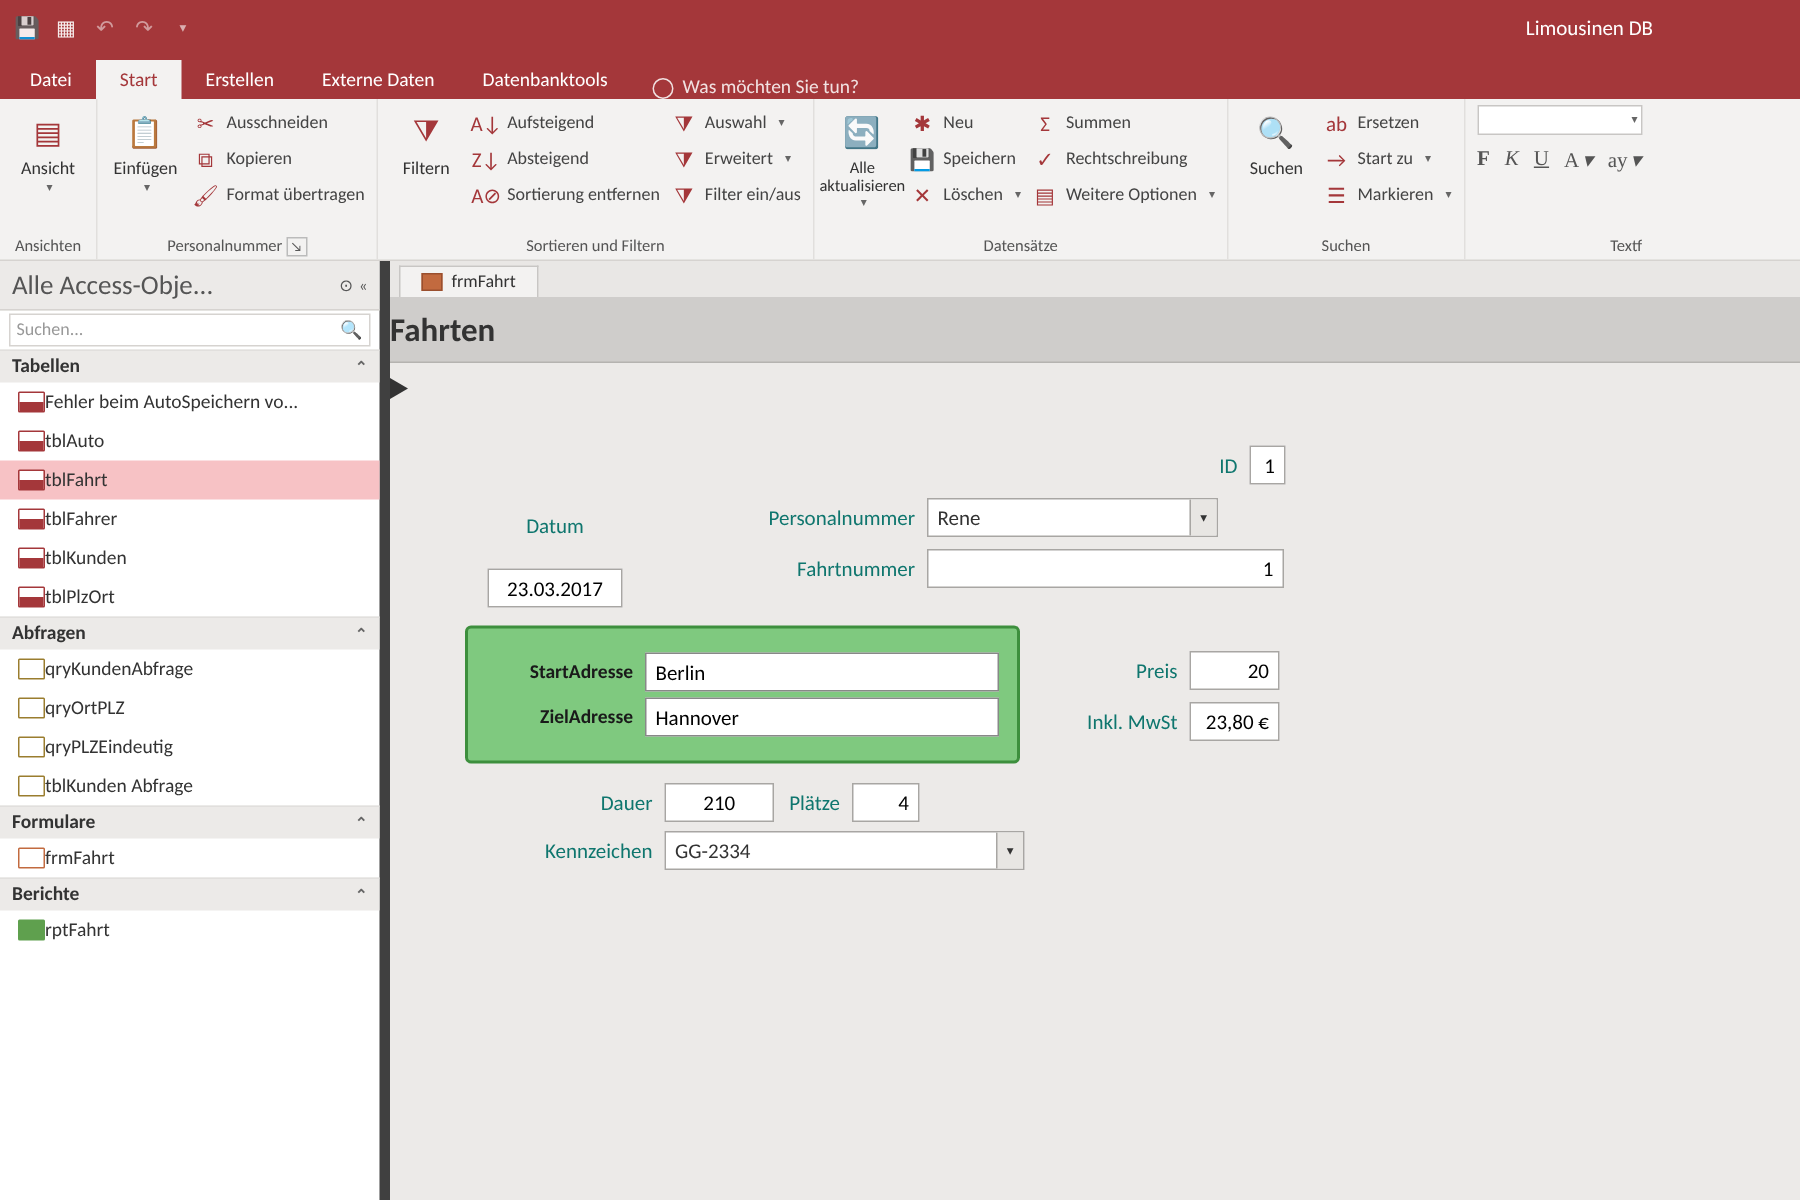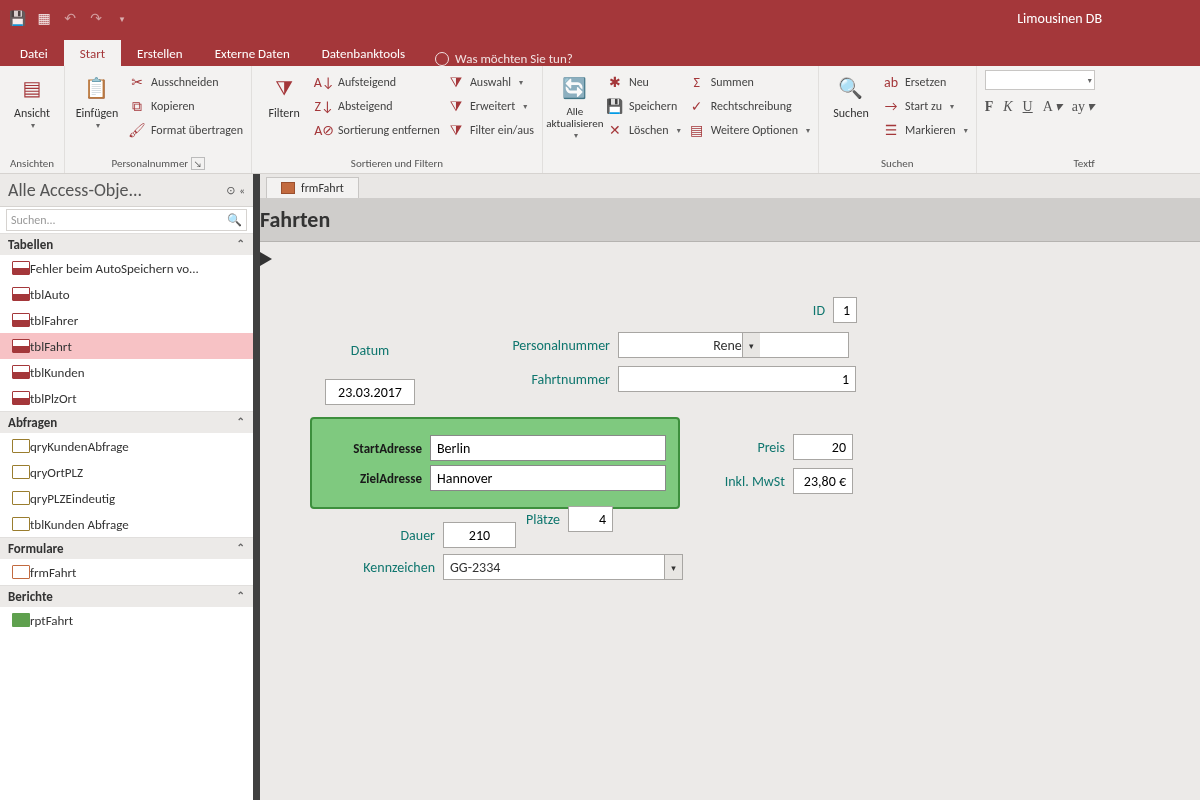--- a/index.html
+++ b/index.html
@@ -34,21 +34,21 @@
   .fmt span { font-size:14px; font-style:italic; color:#555; font-family: "Times New Roman", serif; }
 
   
   .main { display: flex; height: calc(800px - 36px - 30px - 108px); }
   .navpane { width: 260px; border-right: 7px solid #404040; display: flex; flex-direction: column; background: #fff; }
   .nav-header { background: #eceae8; padding: 5px 8px; display: flex; align-items: center; justify-content: space-between; border-bottom: 1px solid #d6d3d0; }
   .nav-header .title { font-size: 18px; font-weight: 400; color: #555; white-space: nowrap; overflow: hidden; text-overflow: ellipsis; }
   .nav-header .ctl { color: #555; font-size: 11px; display:flex; gap:4px; }
   .nav-search { border: 1px solid #d6d3d0; margin: 2px 6px; display: flex; align-items: center; padding: 2px 4px; color: #999; font-size: 12px; height:22px;}
   .nav-search .mag { margin-left: auto; color:#777;}
-  .nav-section { background: #eceae8; padding: 3px 8px; font-weight: 600; font-size: 13px; display: flex; justify-content: space-between; border-top:1px solid #e1dfdd;}
+  .nav-section { background: #eceae8; padding: 3px 8px; font-weight: 600; font-size: 13px; display: flex; justify-content: space-between; align-items: center; border-top:1px solid #e1dfdd;}
   .nav-section .chev { font-size: 10px; color:#666; }
   .nav-item { display: flex; align-items: center; gap: 0; padding: 4px 8px 4px 12px; font-size: 13px; color: #333; height:26px; white-space: nowrap; overflow:hidden; text-overflow:ellipsis;}
   .nav-item.selected { background: #f7c2c5; }
   .nav-item .obj-icon { width: 18px; height: 14px; display:inline-block; border:1px solid #a4373a; background: linear-gradient(#fff 50%, #a4373a 50%); border-radius:1px;}
   .nav-item .obj-icon.query { background:#fff; border-color:#9a7d2e;}
   .nav-item .obj-icon.form { background:#fff; border-color:#c26a3f;}
   .nav-item .obj-icon.report { background:#5fa04e; border:none;}
 
   
   .doc { flex: 1; display: flex; flex-direction: column; background: #e9e7e5; }
@@ -204,20 +204,21 @@
             <span class="sicon">✓</span>
             <span>Rechtschreibung</span>
           </div>
         <div class="sbtn">
             <span class="sicon">▤</span>
             <span>Weitere Optionen</span>
             <span class="caret">▾</span>
           </div>
       </div>
     </div>
+    <div class="label">Datensätze</div>
   </div>
 
   <div class="group">
     <div class="controls">
       <div class="bigbtn">
         <span class="icon">🔍</span>
         <span>Suchen</span>
       </div>
       <div class="stack">
         <div class="sbtn">
@@ -278,27 +279,27 @@
         <span class="chev">⌃</span>
       </div>
     <div class="nav-item">
         <span class="obj-icon"></span>
         <span>Fehler beim AutoSpeichern vo...</span>
       </div>
     <div class="nav-item">
         <span class="obj-icon"></span>
         <span>tblAuto</span>
       </div>
+    <div class="nav-item selected">
+        <span class="obj-icon"></span>
+        <span>tblFahrt</span>
+      </div>
     <div class="nav-item">
         <span class="obj-icon"></span>
         <span>tblFahrer</span>
-      </div>
-    <div class="nav-item selected">
-        <span class="obj-icon"></span>
-        <span>tblFahrt</span>
       </div>
     <div class="nav-item">
         <span class="obj-icon"></span>
         <span>tblKunden</span>
       </div>
     <div class="nav-item">
         <span class="obj-icon"></span>
         <span>tblPlzOrt</span>
       </div>
 
@@ -359,21 +360,21 @@
           <input style="width: 24px; text-align: right;" value="1">
         </div>
 
         <div class="fld" style="left:60px; top:100px; flex-direction:column; gap:20px;">
           <label style="width:100px;text-align:center;">Datum</label>
           <input style="width: 90px; text-align: center;" value="23.03.2017">
         </div>
 
         <div class="fld" style="left:220px; top:90px;">
           <label style="width:130px;">Personalnummer</label>
-          <div class="combo" style="width:231px;justify-content:center;">
+          <div class="combo" style="width:194px;">
             <span>Rene</span>
             <span class="cbtn">▾</span>
           </div>
         </div>
         <div class="fld" style="left:220px; top:124px;">
           <label style="width:130px;">Fahrtnummer</label>
           <input style="width: 238px; text-align: right;" value="1">
         </div>
 
         <div class="green-box">
@@ -393,21 +394,21 @@
         </div>
         <div class="fld" style="left:420px; top:226px;">
           <label style="width:105px;">Inkl. MwSt</label>
           <input style="width: 60px; text-align: right;" value="23,80 €">
         </div>
 
         <div class="fld" style="left:115px; top:280px;">
           <label style="width:60px;">Dauer</label>
           <input style="width: 73px; text-align: center;" value="210">
         </div>
-        <div class="fld" style="left:250px; top:264px;">
+        <div class="fld" style="left:250px; top:280px;">
           <label style="width:50px;">Plätze</label>
           <input style="width: 45px; text-align: right;" value="4">
         </div>
         <div class="fld" style="left:75px; top:312px;">
           <label style="width:100px;">Kennzeichen</label>
           <div class="combo" style="width:240px;">
             <span>GG-2334</span>
             <span class="cbtn">▾</span>
           </div>
         </div>

